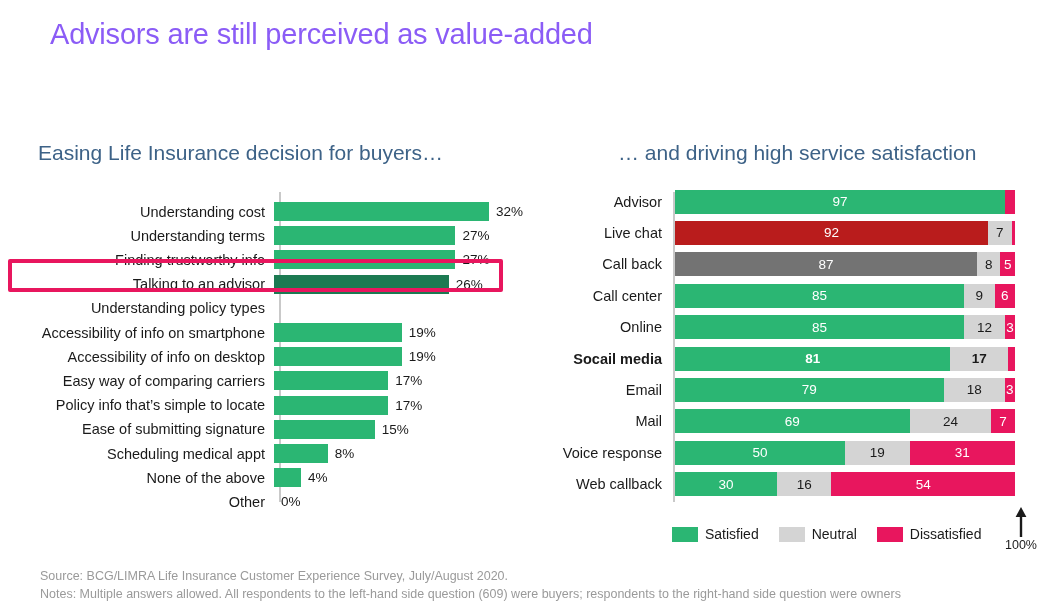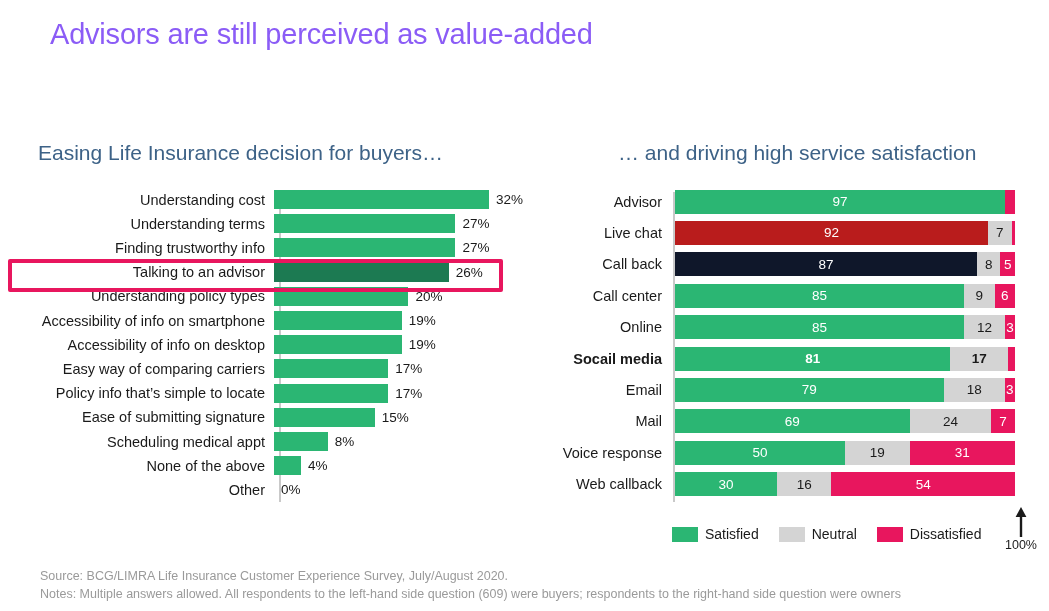--- a/index.html
+++ b/index.html
@@ -55,20 +55,21 @@
     height: 310px;
     background: #c9c9c9;
   }
   .lrow {
     position: absolute;
     left: 0;
     width: 540px;
     height: 27px;
     display: flex;
     align-items: center;
+    margin-top: 12px;
   }
   .lrow-label {
     width: 272px;
     text-align: right;
     font-size: 14.5px;
     color: #1a1a1a;
     padding-right: 7px;
     box-sizing: border-box;
     white-space: nowrap;
   }
@@ -242,24 +243,20 @@
       </div>
       <div class="lrow" style="top: 72.6px;">
         <div class="lrow-label">Talking to an advisor</div>
         <div class="lrow-barwrap">
           <div class="lbar highlight" style="width: 174.688px; background: rgb(28, 122, 82);"></div>
           <div class="lval">26%</div>
         </div>
       </div>
       <div class="lrow" style="top: 96.8px;">
         <div class="lrow-label">Understanding policy types</div>
-        <div class="lrow-barwrap">
-          <div class="lbar" style="width: 134.375px; background: rgb(43, 182, 115);"></div>
-          <div class="lval">20%</div>
-        </div>
       </div>
       <div class="lrow" style="top: 121px;">
         <div class="lrow-label">Accessibility of info on smartphone</div>
         <div class="lrow-barwrap">
           <div class="lbar" style="width: 127.656px; background: rgb(43, 182, 115);"></div>
           <div class="lval">19%</div>
         </div>
       </div>
       <div class="lrow" style="top: 145.2px;">
         <div class="lrow-label">Accessibility of info on desktop</div>
@@ -328,21 +325,21 @@
         <div class="rrow-label">Live chat</div>
         <div class="rstack">
           <div class="seg sat" style="width: 312.8px; background: #b91c1c;">92</div>
           <div class="seg neu" style="width: 23.8px; background: rgb(212, 212, 212);">7</div>
           <div class="seg dis" style="width: 3.4px; background: rgb(232, 22, 94);"></div>
         </div>
       </div>
       <div class="rrow" style="top: 62.8px;">
         <div class="rrow-label">Call back</div>
         <div class="rstack">
-          <div class="seg sat" style="width: 352px; background: #0f172a;">87</div>
+          <div class="seg sat" style="width: 352px; background: #737373;">87</div>
           <div class="seg neu" style="width: 27.2px; background: rgb(212, 212, 212);">8</div>
           <div class="seg dis" style="width: 17px; background: rgb(232, 22, 94);">5</div>
         </div>
       </div>
       <div class="rrow" style="top: 94.2px;">
         <div class="rrow-label">Call center</div>
         <div class="rstack">
           <div class="seg sat" style="width: 289px; background: rgb(43, 182, 115);">85</div>
           <div class="seg neu" style="width: 30.6px; background: rgb(212, 212, 212);">9</div>
           <div class="seg dis" style="width: 20.4px; background: rgb(232, 22, 94);">6</div>

